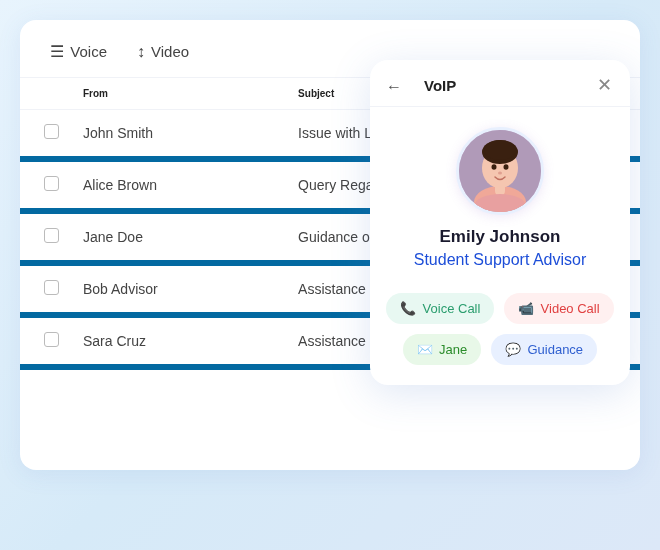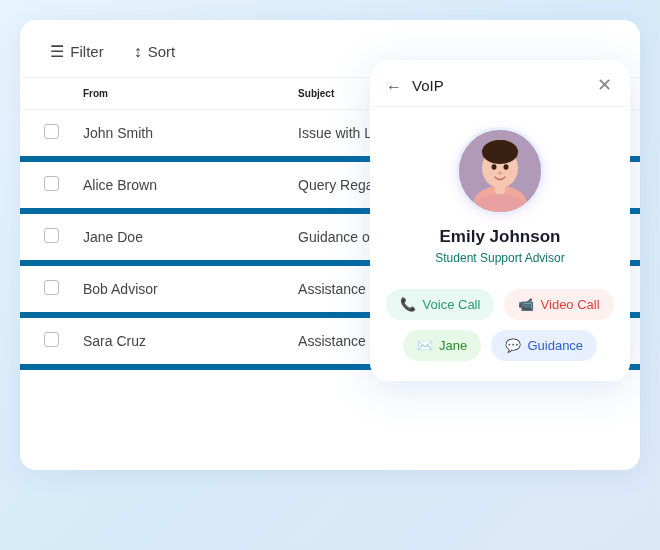--- a/index.html
+++ b/index.html
@@ -158,22 +158,23 @@
       background: none;
       border: none;
       cursor: pointer;
       font-size: 16px;
       color: #555;
       padding: 0 2px;
     }
 
     .voip-title {
       font-size: 15px;
-      font-weight: 400;
+      font-weight: 700;
       color: #222;
+      margin-left: 12px;
     }
 
     .voip-close-btn {
       background: none;
       border: none;
       cursor: pointer;
       font-size: 18px;
       color: #888;
       padding: 0;
     }
@@ -206,22 +207,22 @@
     }
 
     .voip-name {
       font-size: 17px;
       font-weight: 700;
       color: #1a1a2e;
       margin-bottom: 4px;
     }
 
     .voip-role {
-      font-size: 12px;
-      color: #0f766e;
+      font-size: 16px;
+      color: #1d4ed8;
       margin-bottom: 0;
     }
 
     .voip-actions {
       display: flex;
       flex-direction: column;
       gap: 10px;
       padding: 12px 18px 0 18px;
     }
 
@@ -272,25 +273,25 @@
 <body>
 
 <div class="app-container">
 
 
   <div class="main-card">
 
     <div class="toolbar">
       <button class="toolbar-btn">
         <span class="toolbar-icon">☰</span>
-        <span>Filter</span>
+        <span>Voice</span>
       </button>
       <button class="toolbar-btn">
         <span class="toolbar-icon">↕</span>
-        <span>Sort</span>
+        <span>Video</span>
       </button>
     </div>
 
     <table class="email-table">
       <thead>
         <tr>
           <th></th>
           <th>From</th>
           <th>Subject</th>
           <th>Date</th>

